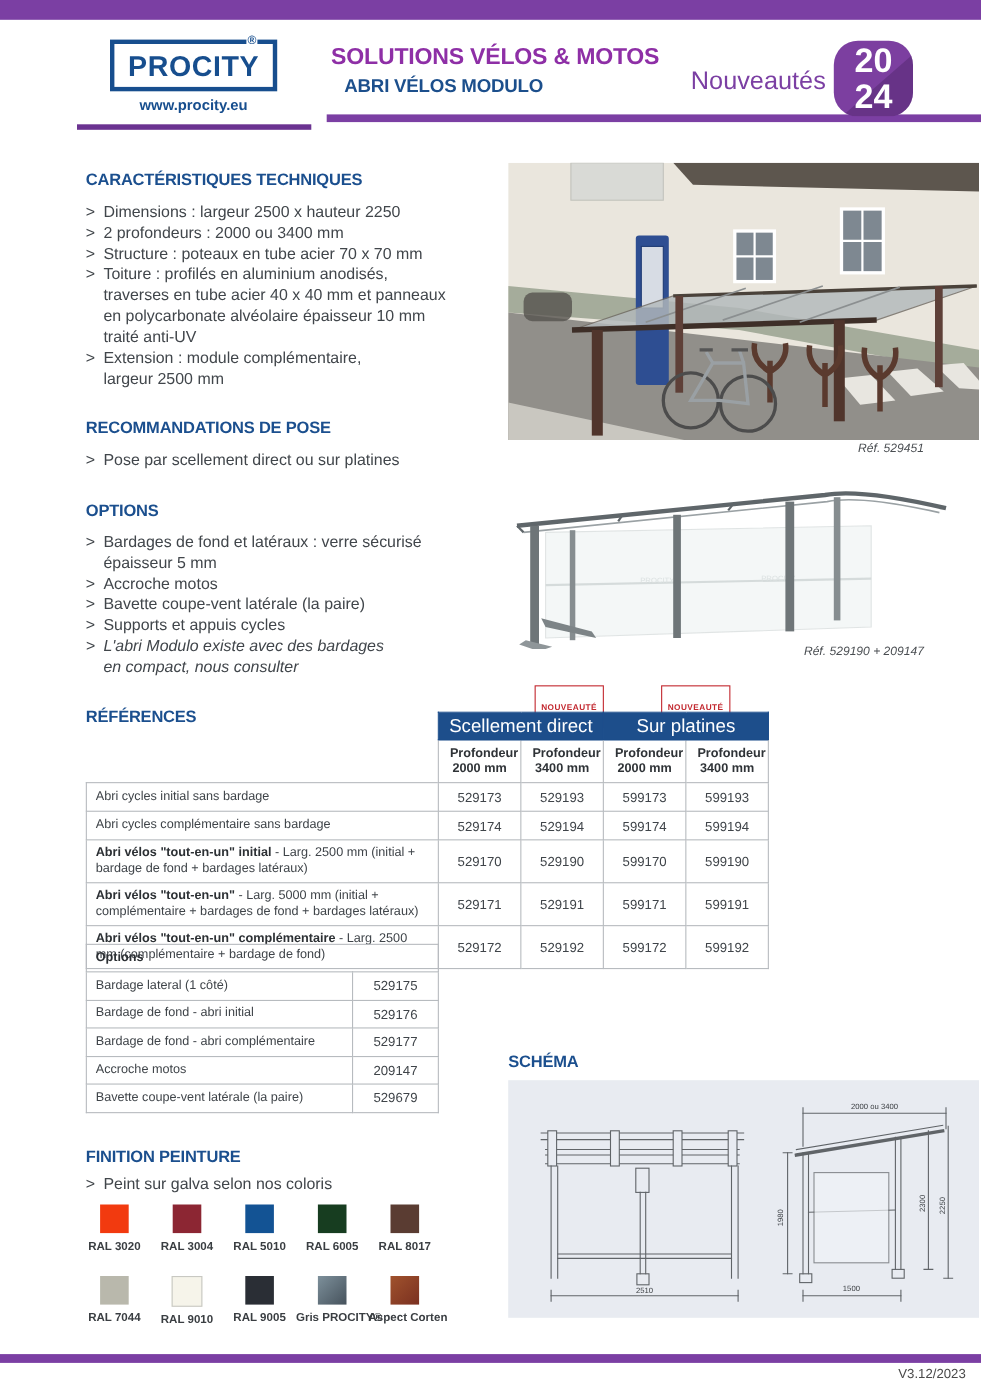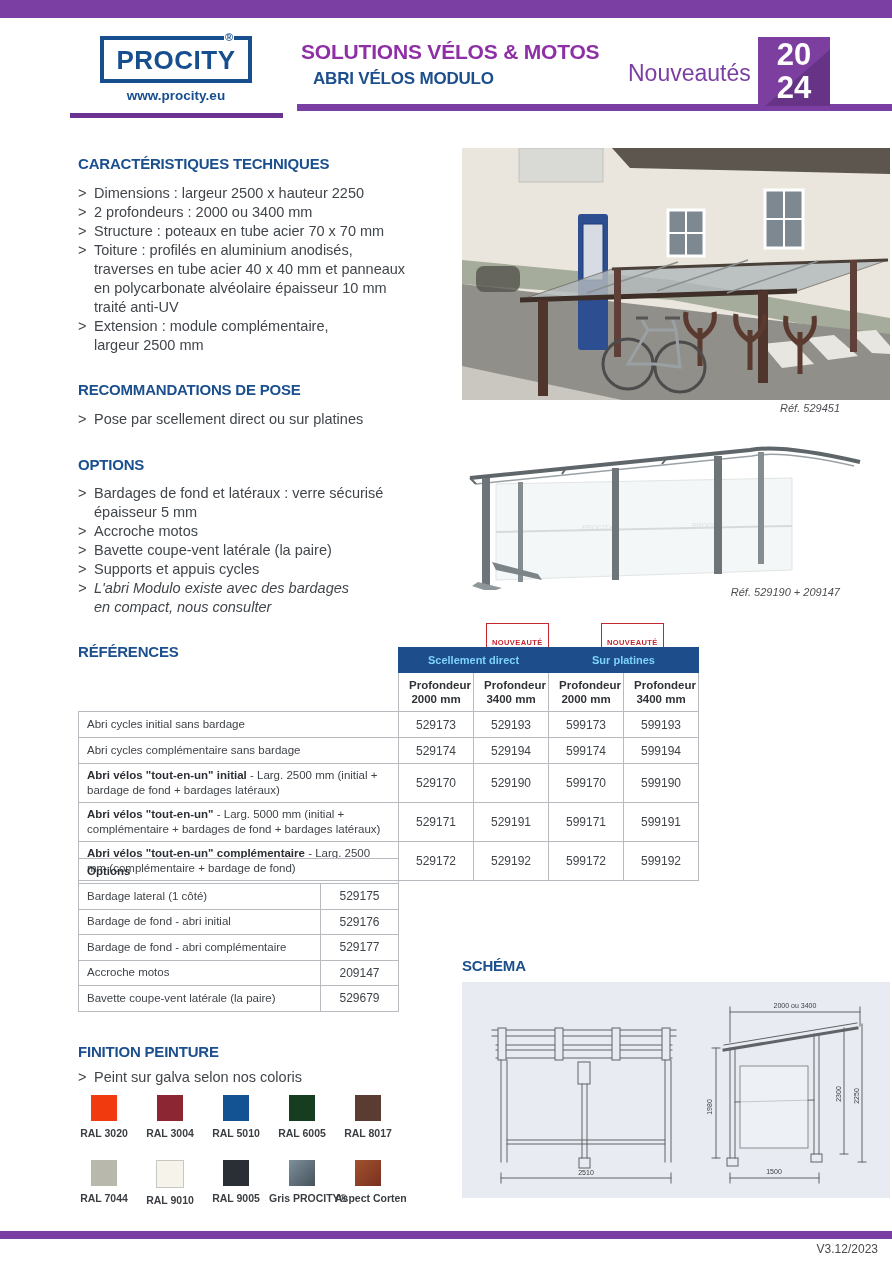--- a/index.html
+++ b/index.html
@@ -15,21 +15,21 @@
   .logo-box{border:4px solid #174e8e;padding:7px 6px 6px;position:relative;}
   .logo-text{font-size:26px;font-weight:bold;color:#174e8e;letter-spacing:.5px;line-height:1;}
   .logo-reg{position:absolute;top:-9px;right:14px;font-size:11px;font-weight:bold;color:#174e8e;background:#fff;padding:0 1px;}
   .logo-url{margin-top:5px;font-size:13.5px;font-weight:bold;color:#174e8e;}
   .logo-underline{position:absolute;left:70px;top:113px;width:213px;height:5px;background:#6b3391;}
   .main-rule{position:absolute;left:297px;top:104px;width:595px;height:7px;background:#7b3fa3;}
   .hd-titles{position:absolute;left:301px;top:40px;}
   .hd-title{font-size:21px;font-weight:bold;color:#8e2fa6;letter-spacing:-.2px;}
   .hd-subtitle{font-size:17px;font-weight:bold;color:#1c4f8c;margin-top:5px;letter-spacing:-.2px;margin-left:12px;}
   .nouveautes{position:absolute;left:628px;top:60px;font-size:23px;color:#7b3fa3;}
-  .year-badge{position:absolute;left:758px;top:37px;width:72px;height:69px;background:#7c3fa0;overflow:hidden;}
+  .year-badge{position:absolute;left:758px;top:37px;width:72px;height:69px;background:#7c3fa0;overflow:hidden;border-radius:22px;}
   .year-badge .shade{position:absolute;inset:0;background:#4d2569;opacity:.45;clip-path:polygon(100% 18%,100% 100%,10% 100%);}
   .year-badge .yr{position:relative;color:#fff;font-weight:bold;font-size:31px;line-height:.98;text-align:center;margin-top:3px;}
 
   
   .sec-h{position:absolute;font-size:15px;font-weight:bold;color:#1b4f8e;letter-spacing:-.2px;}
   .bullets{position:absolute;width:378px;font-size:14.5px;line-height:19px;color:#41464b;}
   .bullet{display:flex;}
   .bullet .bm{width:16px;flex:0 0 16px;}
   .bullet span:last-child{white-space:pre-line;}
   .bullet.it{font-style:italic;}
@@ -39,21 +39,21 @@
   .caption{position:absolute;font-size:11px;font-style:italic;color:#4a4e52;text-align:right;width:380px;}
   .drawing{position:absolute;left:462px;top:422px;width:428px;height:168px;}
 
   
   .badge{position:absolute;top:623px;font-size:7.5px;font-weight:bold;color:#c2272e;border:1px solid #c2272e;background:#fff;padding:14px 5px;letter-spacing:.4px;}
   table{border-collapse:collapse;table-layout:fixed;}
   .refs-table{position:absolute;left:78px;top:647px;width:620px;}
   .refs-table col.c0{width:320px;} .refs-table col.cr{width:75px;}
   .refs-table td,.refs-table th{border:1px solid #b7bbbf;}
   .refs-table .corner{border:none;background:transparent;}
-  .grp{background:#1d4e8b;color:#7dd3fc;font-size:11px;font-weight:bold;text-align:center;height:22px;border-color:#1d4e8b !important;}
+  .grp{background:#1d4e8b;color:#ffffff;font-size:17px;font-weight:normal;text-align:center;height:22px;border-color:#1d4e8b !important;}
   .colh{font-size:11.5px;font-weight:bold;color:#2f3337;text-align:center;height:34px;line-height:1.25;padding:2px 10px;}
   .lbl{font-size:11.5px;padding:4px 8px;line-height:1.3;color:#3f4449;}
   .lbl b{color:#2c3034;}
   .ref{font-size:12px;text-align:center;color:#3f4449;}
   .opts-table{position:absolute;left:78px;top:858px;width:320px;}
   .opts-table col.o0{width:242px;} .opts-table col.o1{width:78px;}
   .opts-table td,.opts-table th{border:1px solid #b7bbbf;}
   .opts-h{font-size:11.5px;font-weight:bold;text-align:left;padding:5px 8px;height:25px;color:#2c3034;box-sizing:border-box;}
   .opts-table td{height:25.5px;box-sizing:border-box;}
 

